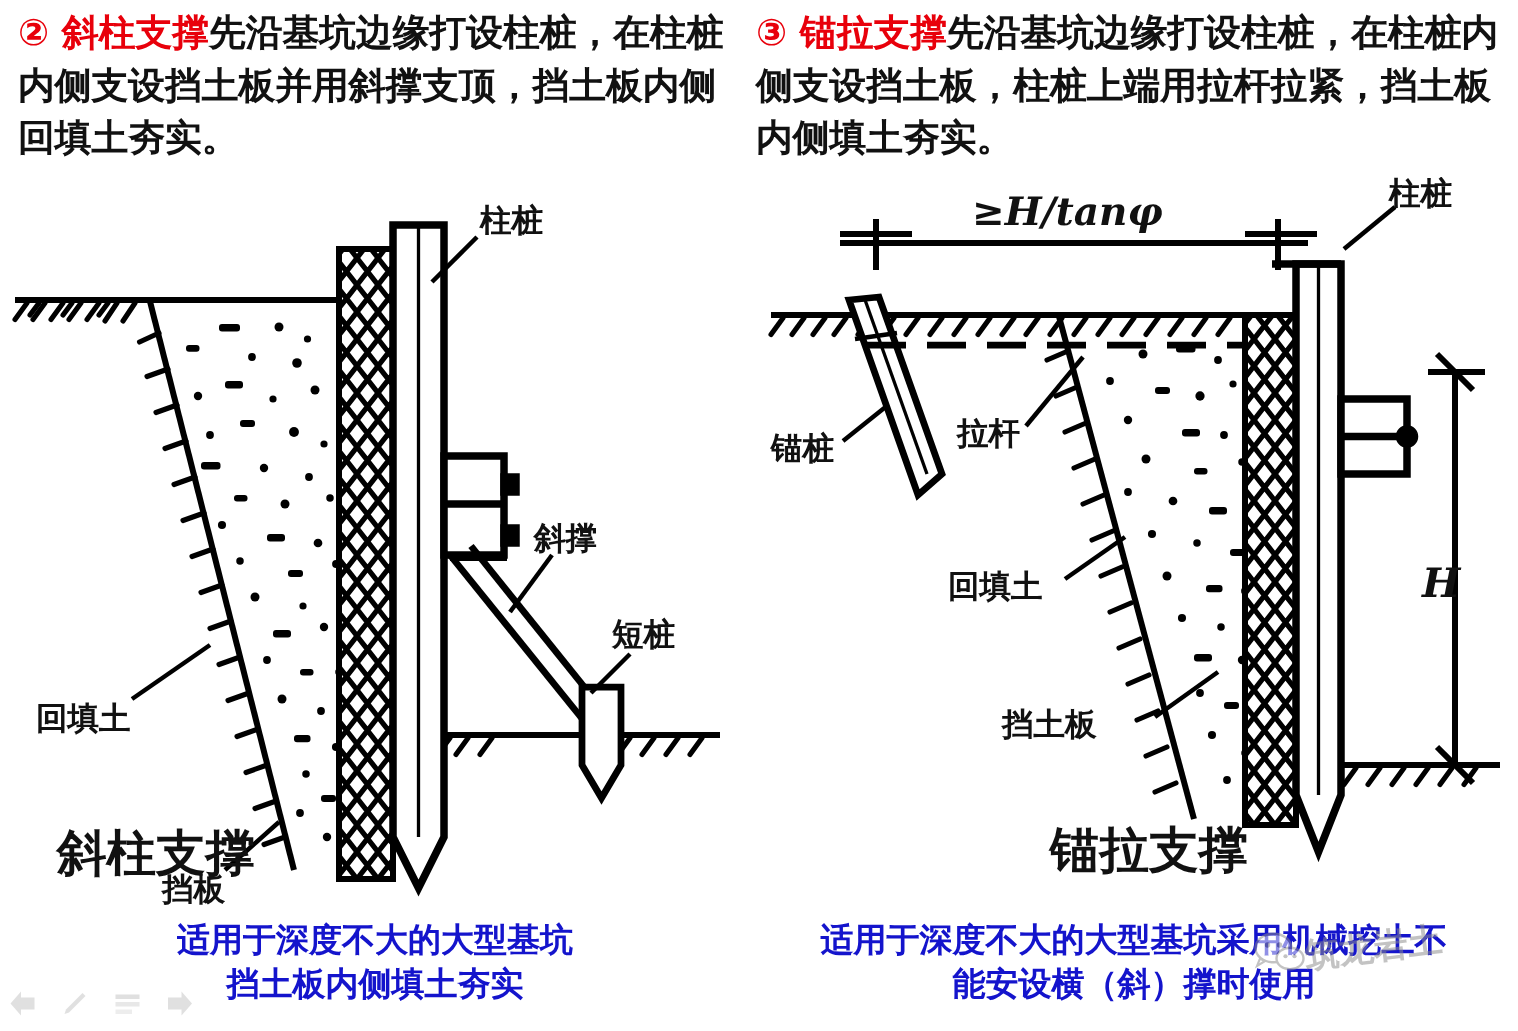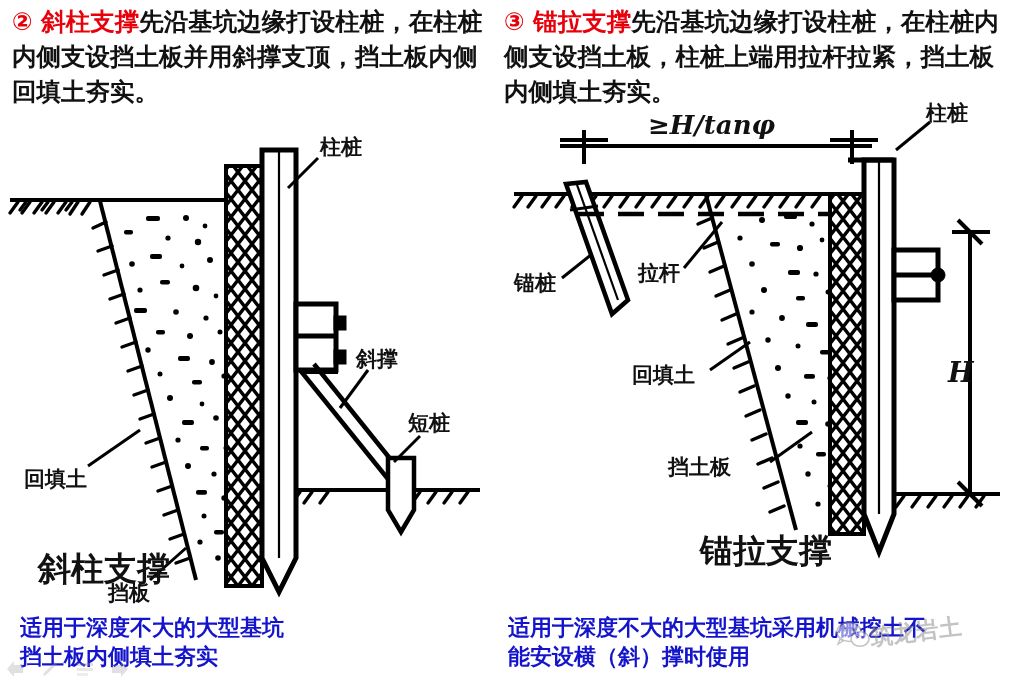--- a/index.html
+++ b/index.html
@@ -17,26 +17,26 @@
     color:#111111;letter-spacing:0px;
   }
   #head-left{left:12px;width:482px;}
   #head-right{left:504px;width:500px;}
   .hl-mark{color:#E8000B;}
   .hl-term{color:#E8000B;}
 
   
   .pane{position:absolute;}
   #pane-left{left:0px;top:118px;width:500px;height:490px;}
-  #pane-right{left:500px;top:102px;width:512px;height:490px;}
+  #pane-right{left:500px;top:118px;width:512px;height:490px;}
   .pane svg{display:block;}
 
   
   .caption{
-    position:absolute;
+    position:absolute;text-align:center;
     font-weight:bold;font-size:22px;line-height:29px;
     color:#1414CC;
   }
   #cap-left{left:20px;top:613px;width:460px;}
   #cap-right{left:508px;top:613px;width:496px;}
 
   
   #navbar{position:absolute;left:4px;top:654px;width:122px;height:30px;
           display:flex;align-items:center;gap:13px;opacity:.30;}
   .nav-ico{width:22px;height:22px;position:relative;}

